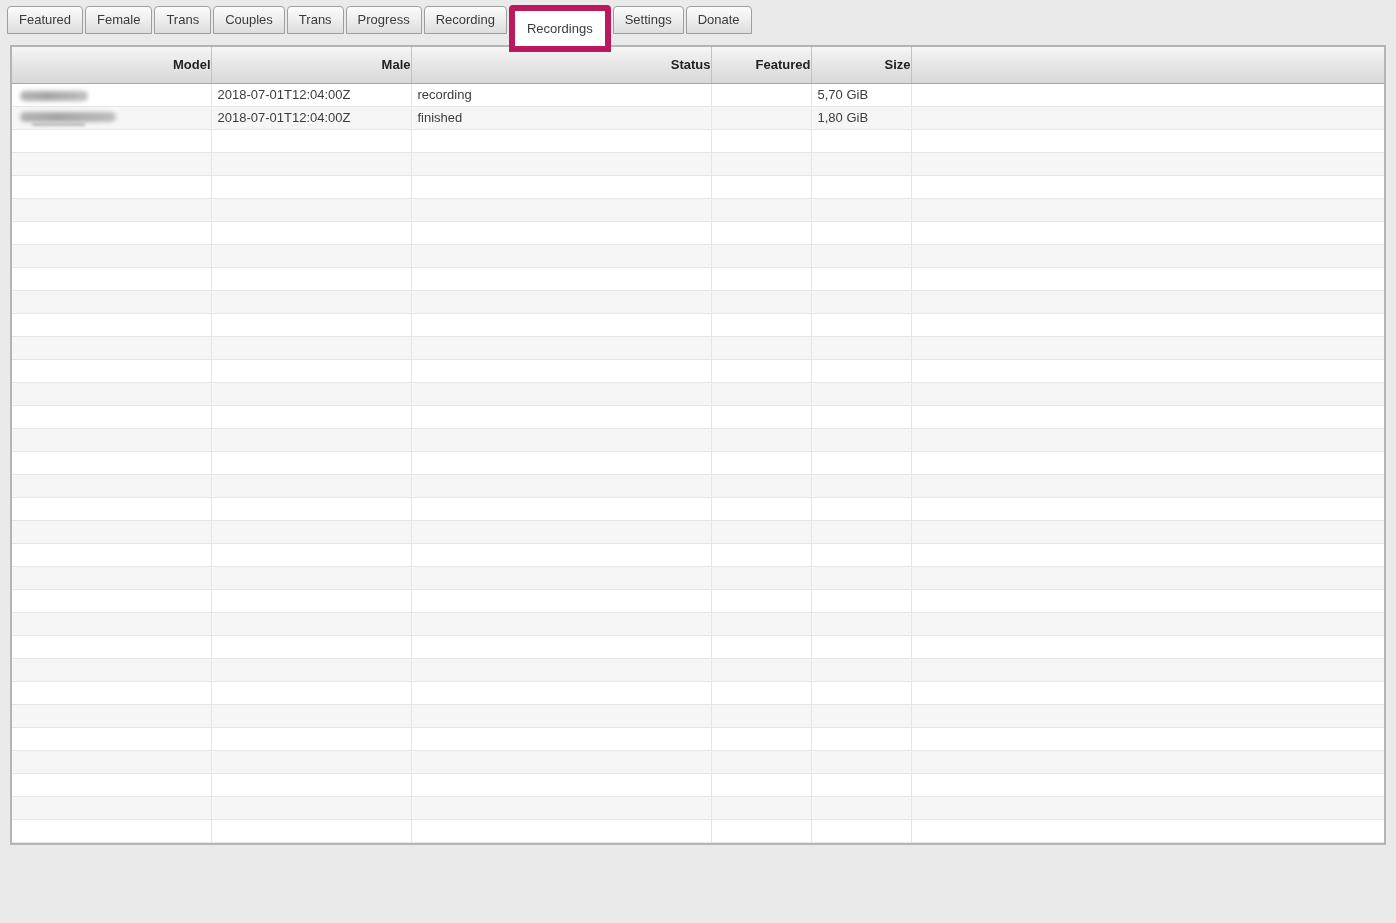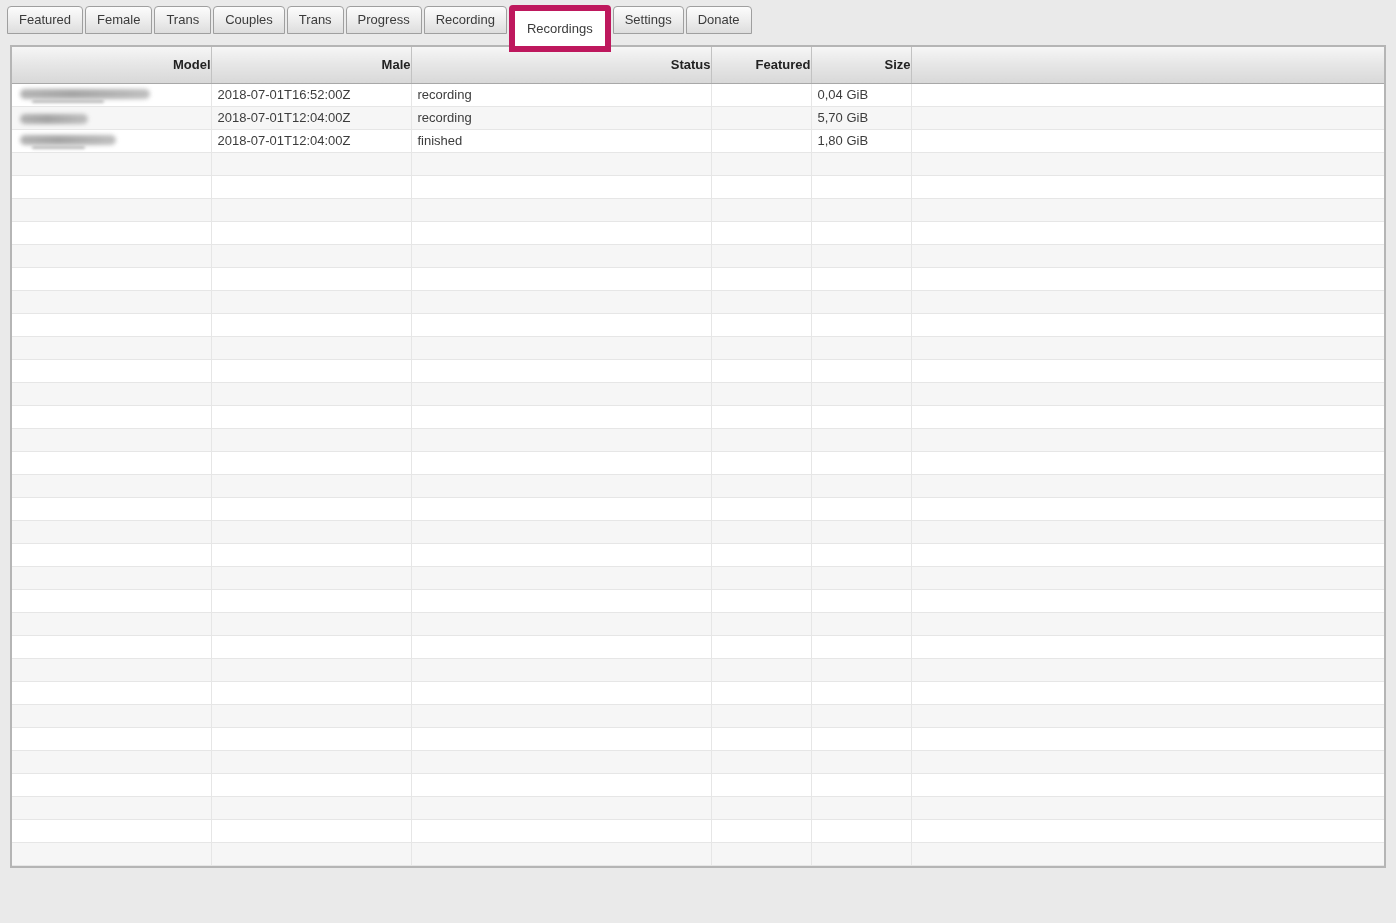--- a/index.html
+++ b/index.html
@@ -116,31 +116,20 @@
           <th>Male</th>
           <th>Status</th>
           <th>Featured</th>
           <th>Size</th>
           <th></th>
         </tr>
     </thead>
     <tbody>
         <tr>
           <td>
-            <div class="blur-blob" style="width: 130px;"></div>
-            <div class="blur-sub" style="width: 72px;"></div>
-          </td>
-          <td>2018-07-01T16:52:00Z</td>
-          <td>recording</td>
-          <td></td>
-          <td>0,04 GiB</td>
-          <td></td>
-        </tr>
-        <tr>
-          <td>
             <div class="blur-blob" style="width: 68px;"></div>
           </td>
           <td>2018-07-01T12:04:00Z</td>
           <td>recording</td>
           <td></td>
           <td>5,70 GiB</td>
           <td></td>
         </tr>
         <tr>
           <td>

